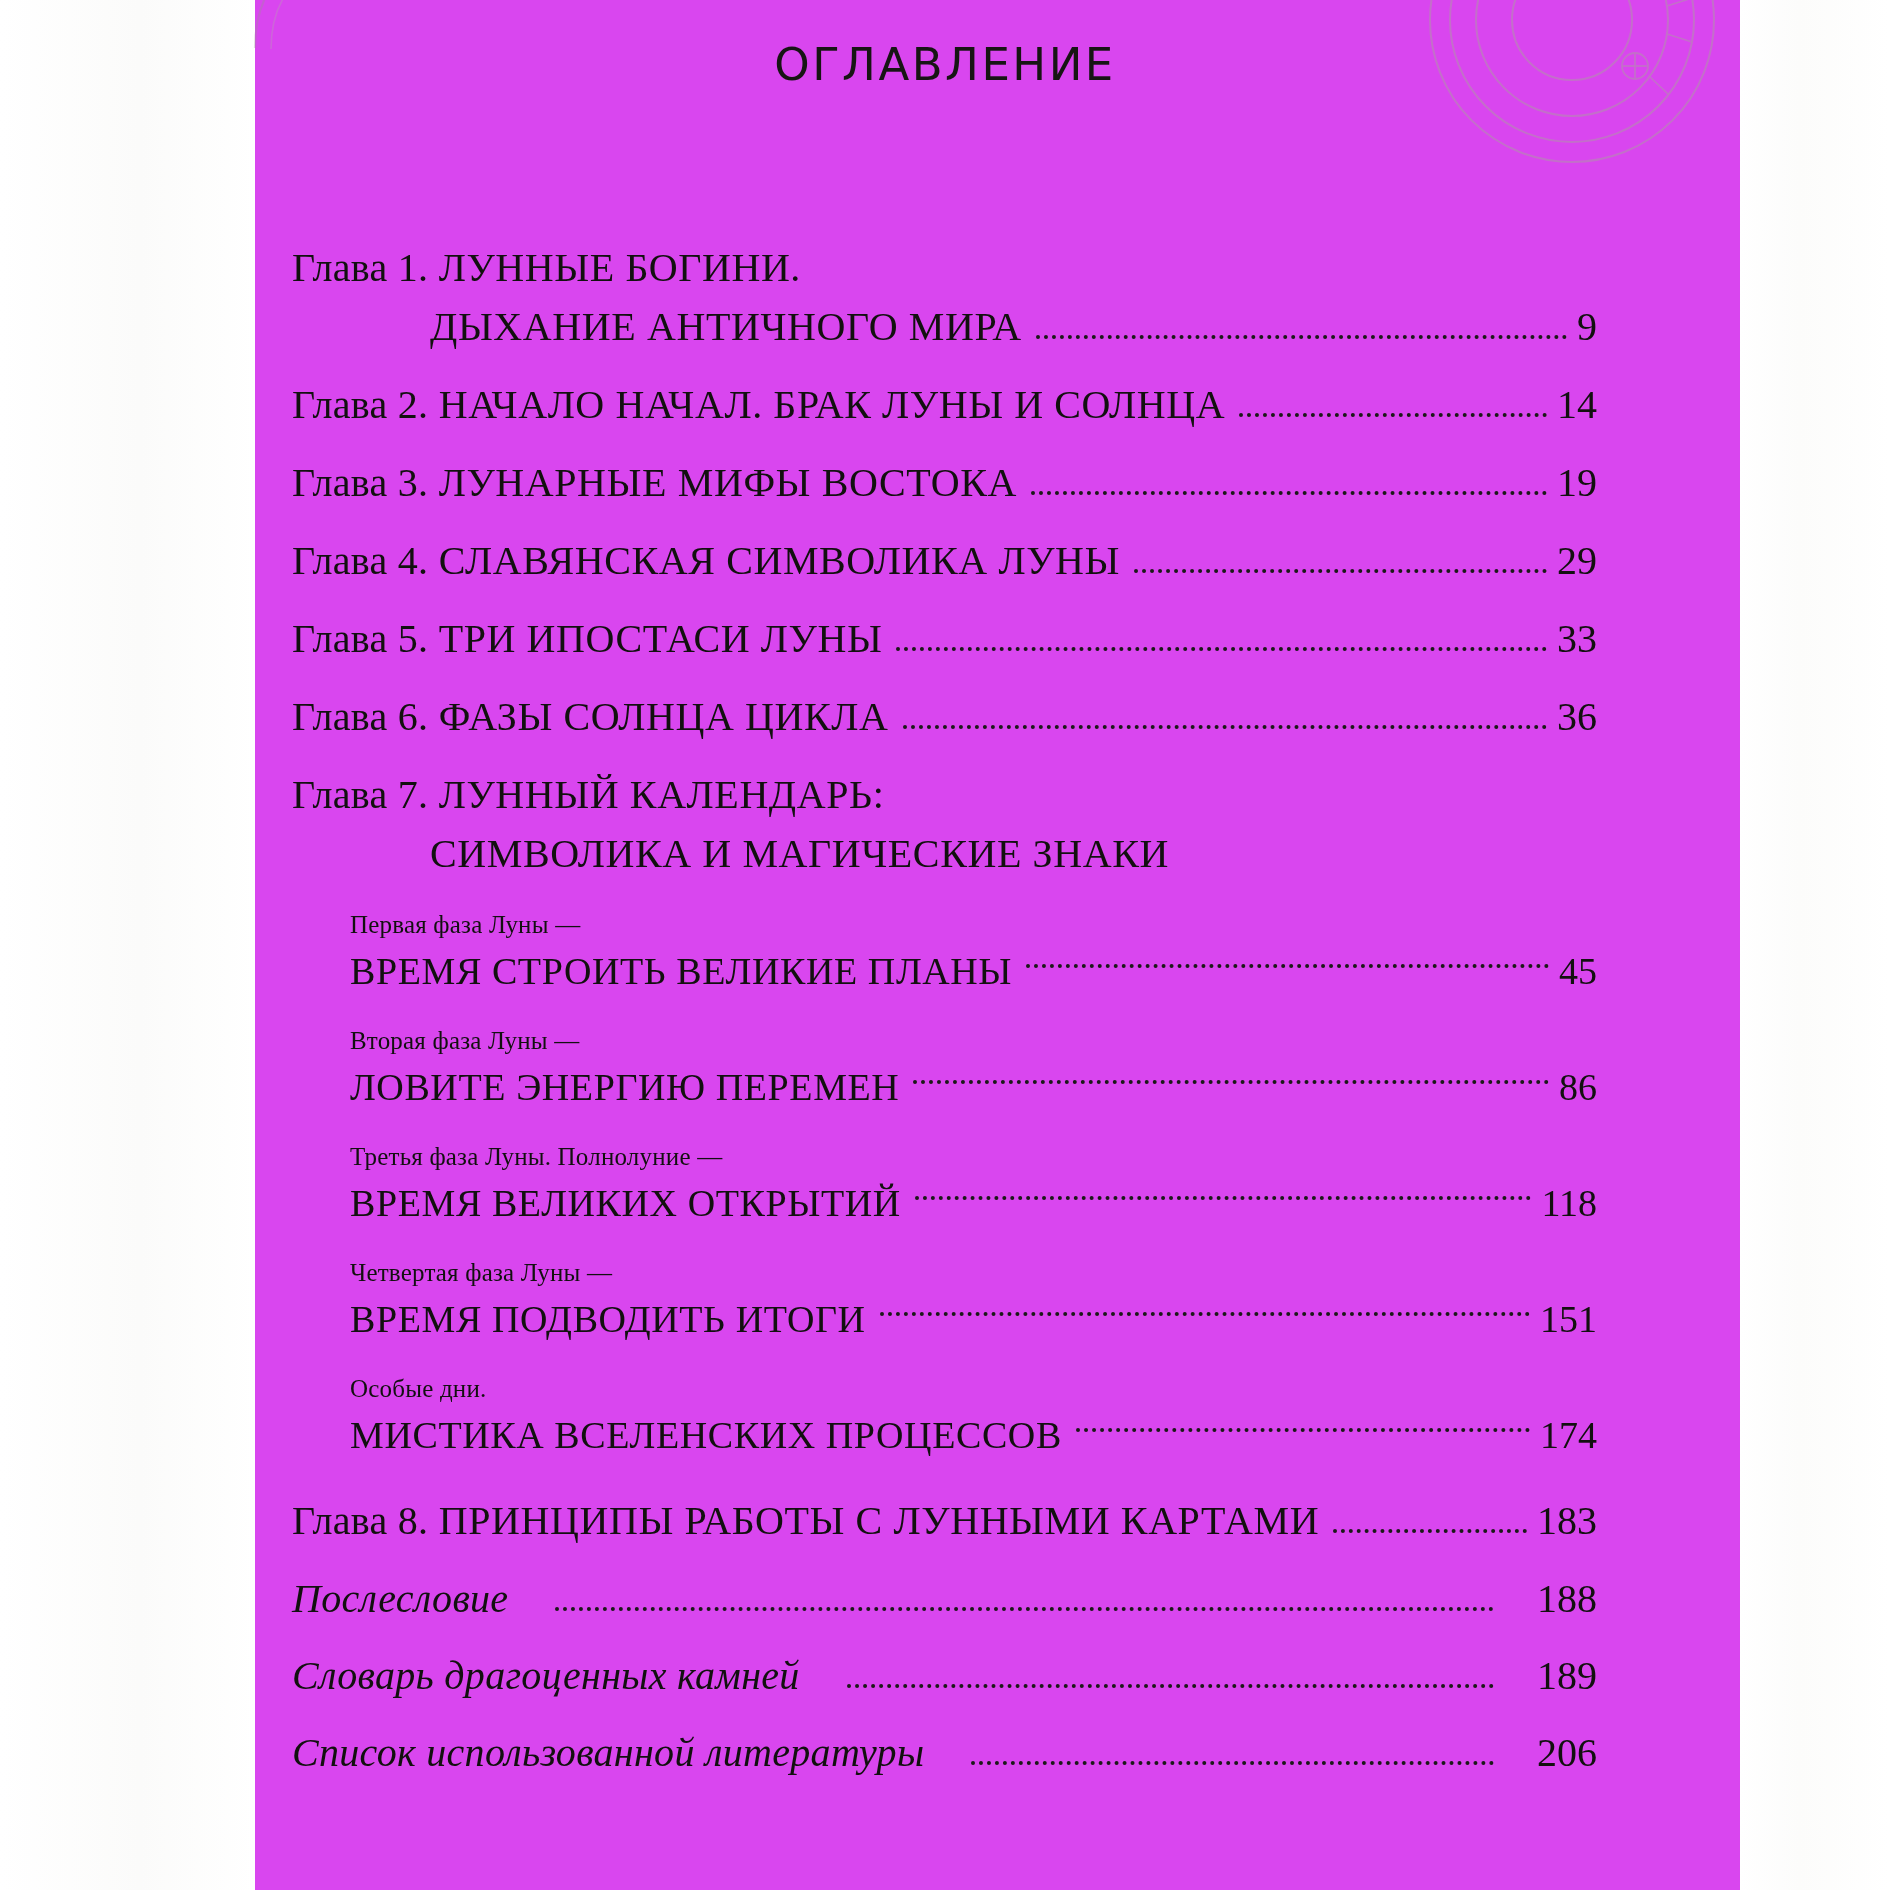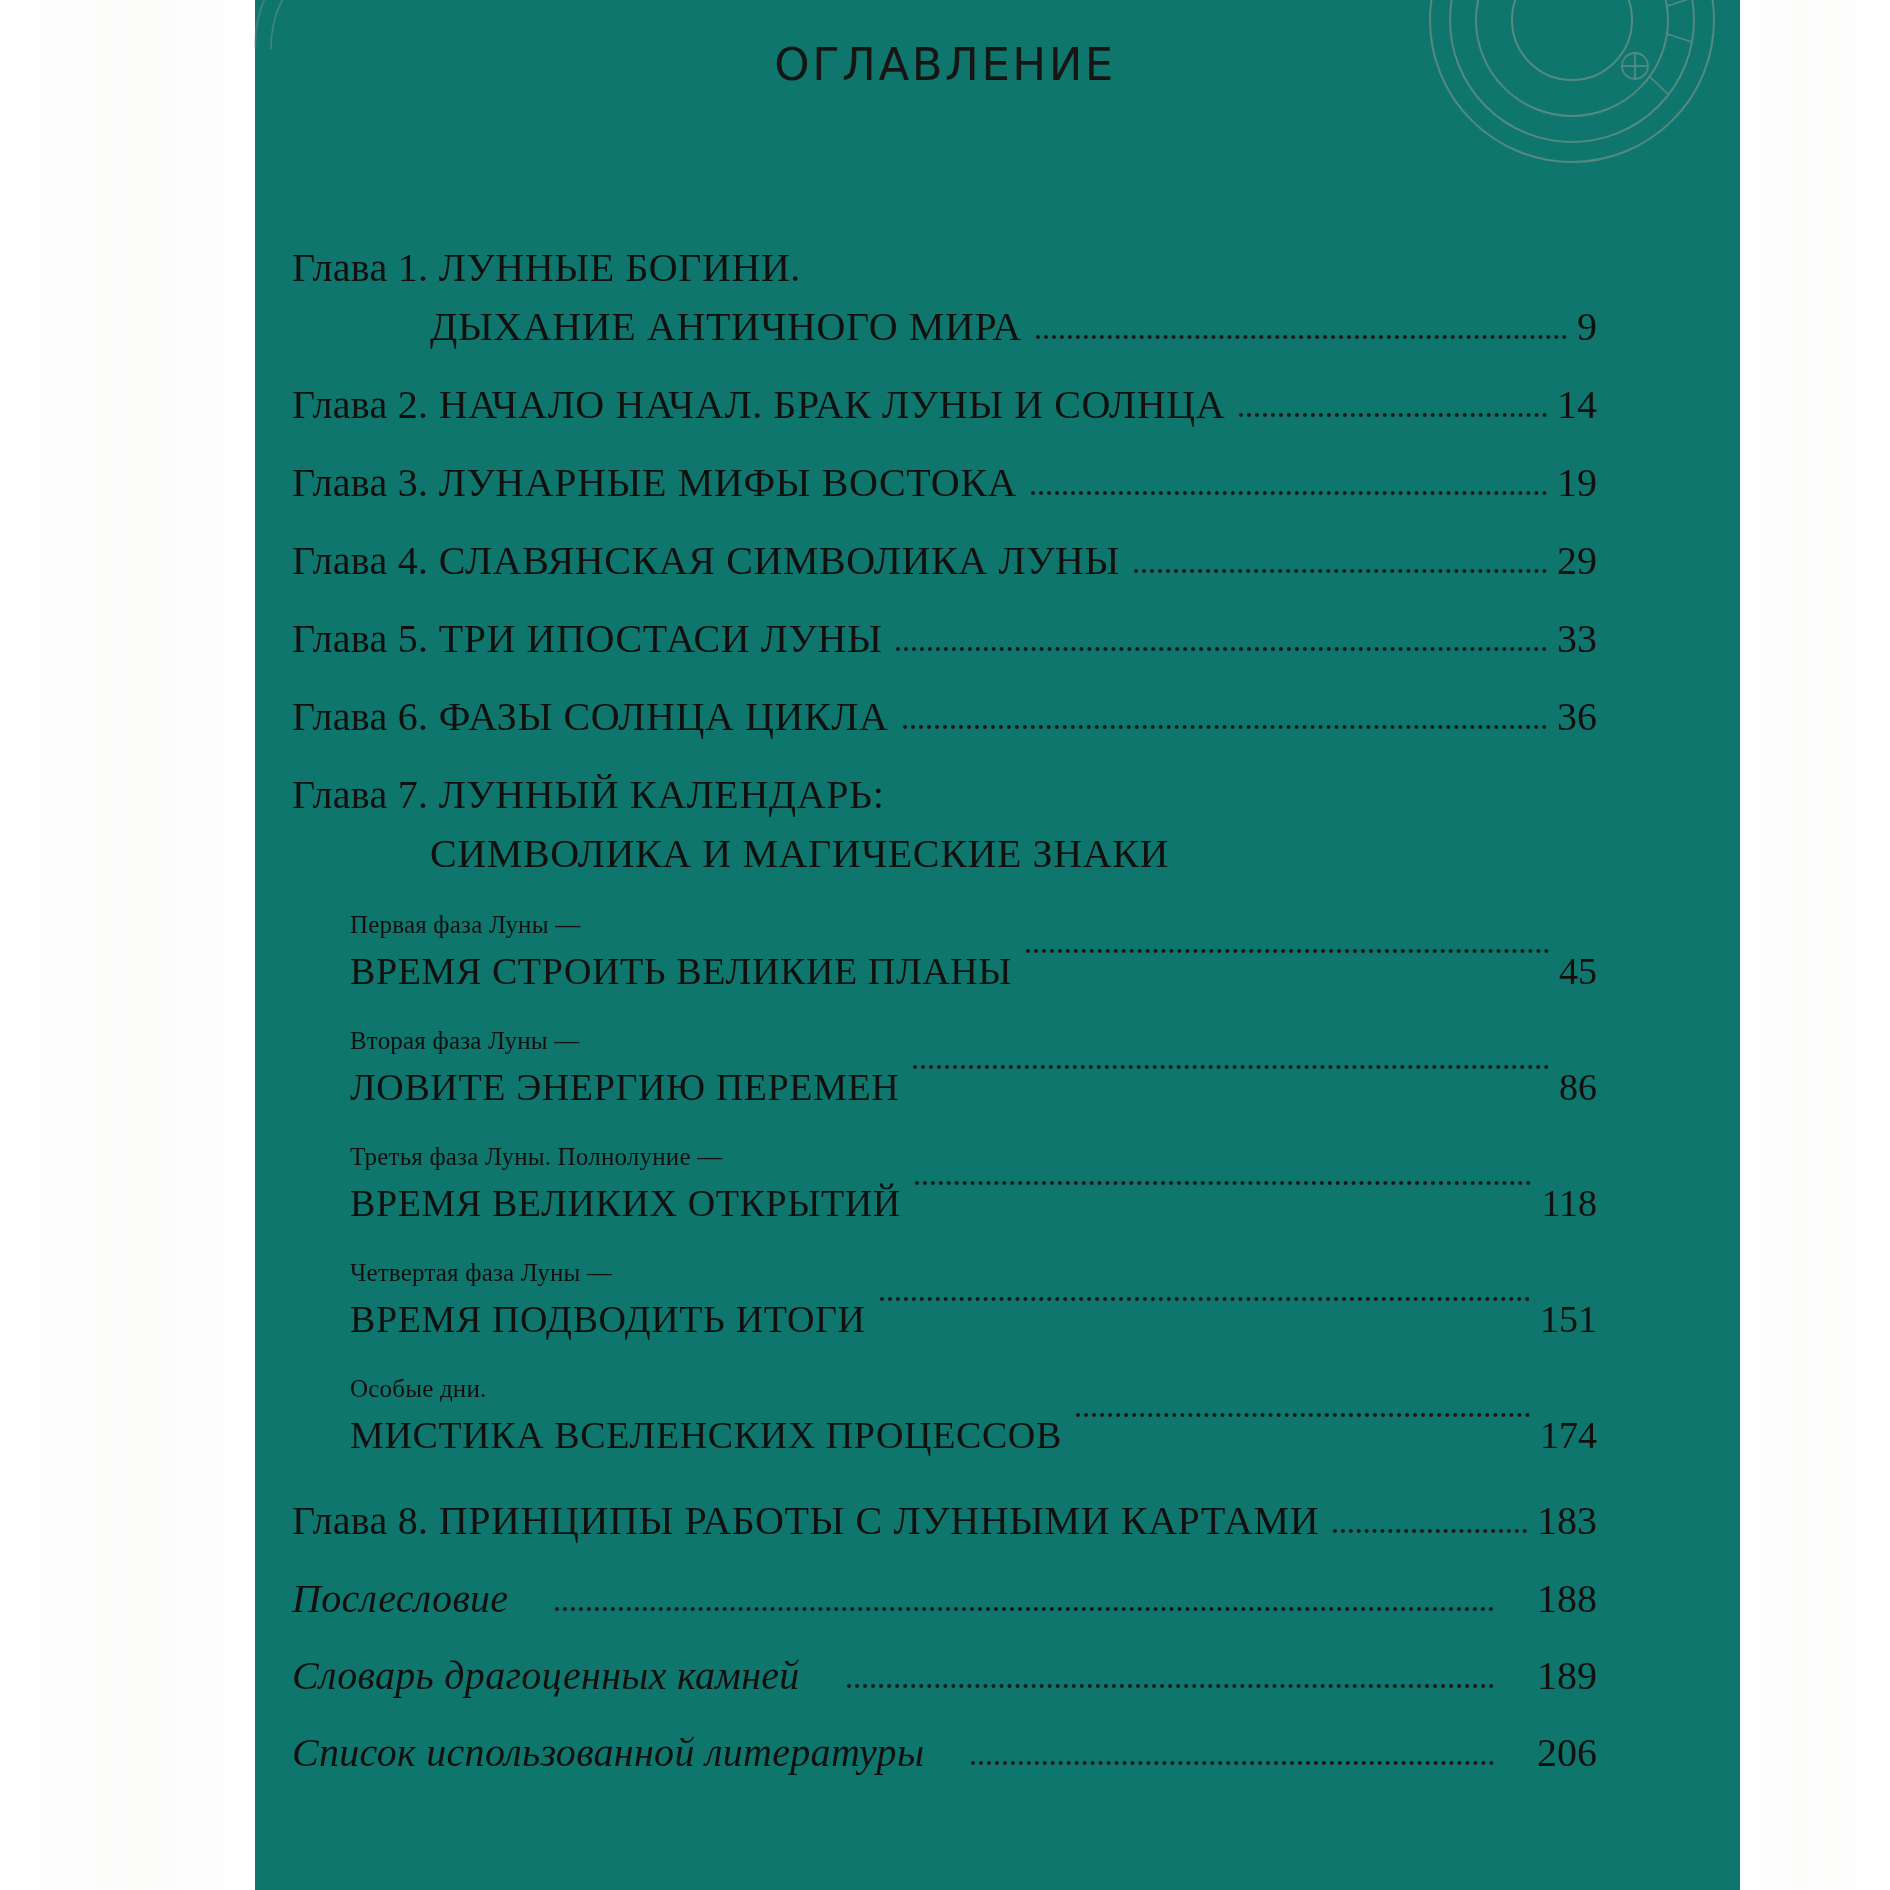--- a/index.html
+++ b/index.html
@@ -15,21 +15,21 @@
     font-family: "Liberation Serif", serif;
     color: #12100f;
   }
 
   
   .page {
     position: absolute;
     left: 0; top: 0;
     width: 1890px;
     height: 1890px;
-    background: #0f766e;
+    background: #d946ef;
   }
 
   
   .edge-left {
     position: absolute;
     left: 0; top: 0;
     width: 255px; height: 1890px;
     background: linear-gradient(to right, #ffffff 0%, #fbfbfa 55%, #ffffff 100%);
   }
   .edge-right {
@@ -142,21 +142,21 @@
     padding-left: 58px;
   }
   .subentry .sub-top {
     font-size: 25px;
     letter-spacing: 0.2px;
     white-space: pre;
     margin-bottom: 10px;
   }
   .subentry .sub-bottom {
     display: flex;
-    align-items: flex-start;
+    align-items: center;
   }
   .subentry .caps {
     font-size: 38px;
     letter-spacing: 0.6px;
     white-space: pre;
   }
   .subentry .pageno {
     font-size: 38px;
   }
 

